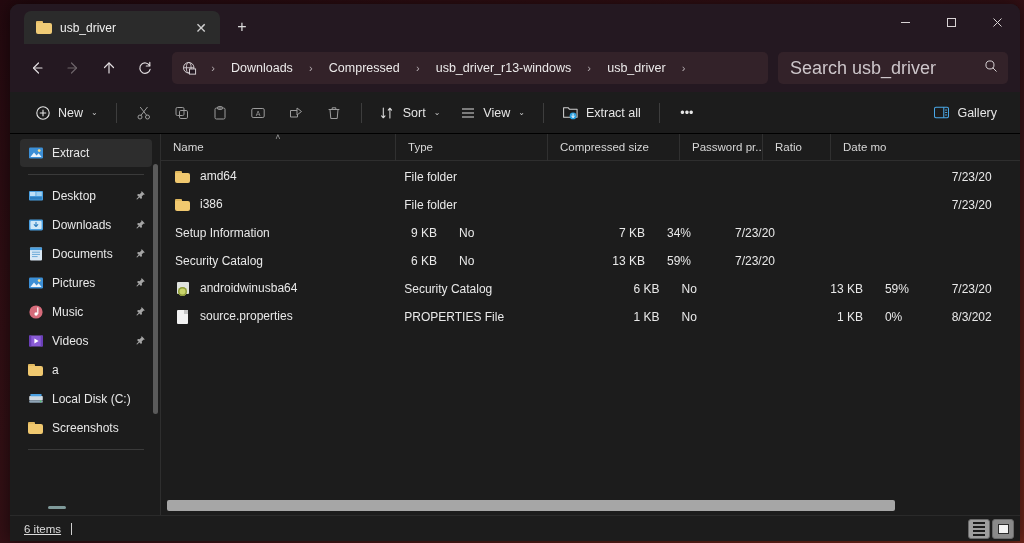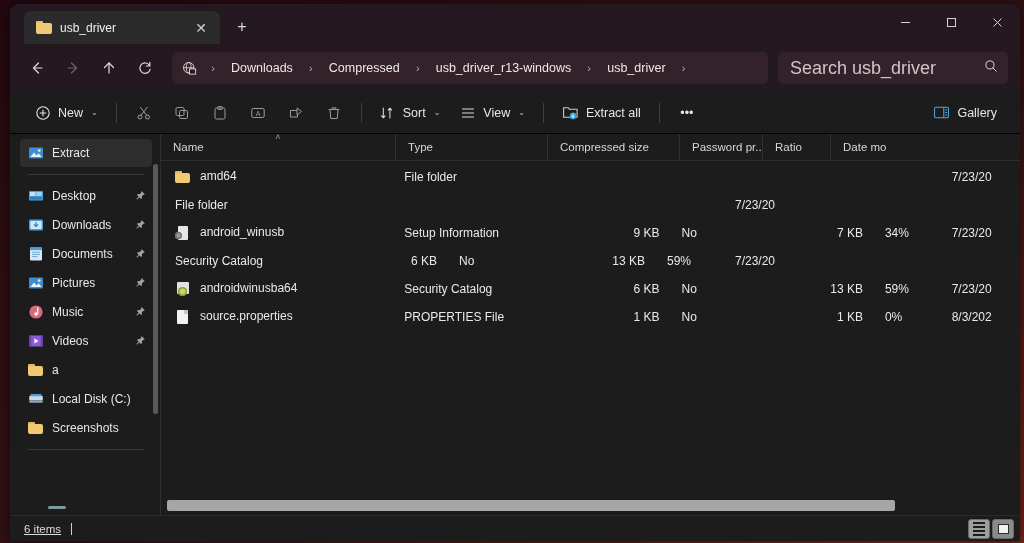--- a/index.html
+++ b/index.html
@@ -673,33 +673,33 @@
           </div>
           <div class="cell" style="width:152px">File folder</div>
           <div class="cell num" style="width:132px"></div>
           <div class="cell" style="width:83px"></div>
           <div class="cell num" style="width:125px"></div>
           <div class="cell" style="width:68px"></div>
           <div class="cell" style="width:80px">7/23/20</div>
         </div>
 
         <div class="row">
+          <div class="cell cell-name" style="width:235px">
+            <span class="fi folder"></span>
+            <span>i386</span>
+          </div>
           <div class="cell" style="width:152px">File folder</div>
           <div class="cell num" style="width:132px"></div>
           <div class="cell" style="width:83px"></div>
           <div class="cell num" style="width:125px"></div>
           <div class="cell" style="width:68px"></div>
           <div class="cell" style="width:80px">7/23/20</div>
         </div>
 
         <div class="row">
-          <div class="cell cell-name" style="width:235px">
-            <span class="fi inf"></span>
-            <span>android_winusb</span>
-          </div>
           <div class="cell" style="width:152px">Setup Information</div>
           <div class="cell num" style="width:132px">9 KB</div>
           <div class="cell" style="width:83px">No</div>
           <div class="cell num" style="width:125px">7 KB</div>
           <div class="cell" style="width:68px">34%</div>
           <div class="cell" style="width:80px">7/23/20</div>
         </div>
 
         <div class="row">
           <div class="cell" style="width:152px">Security Catalog</div>

